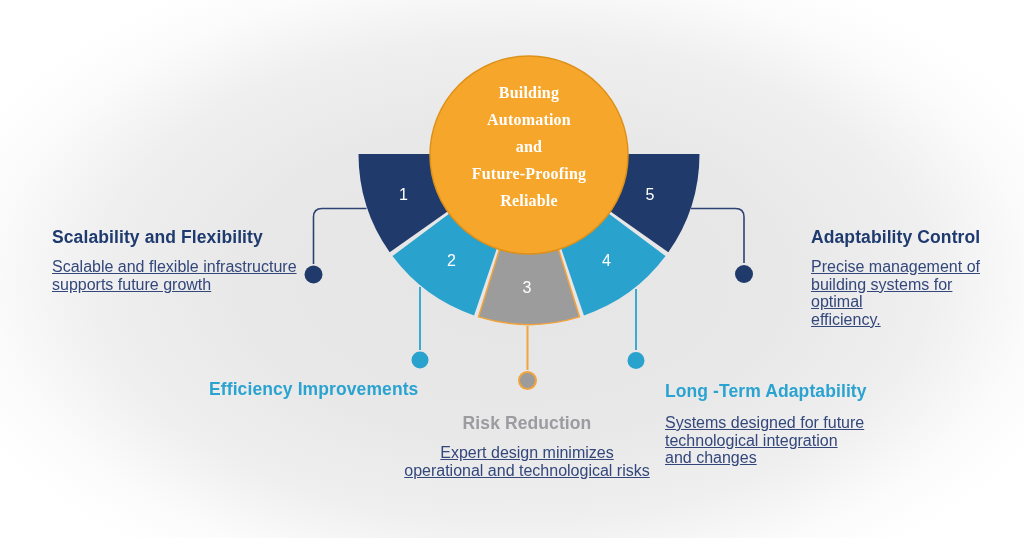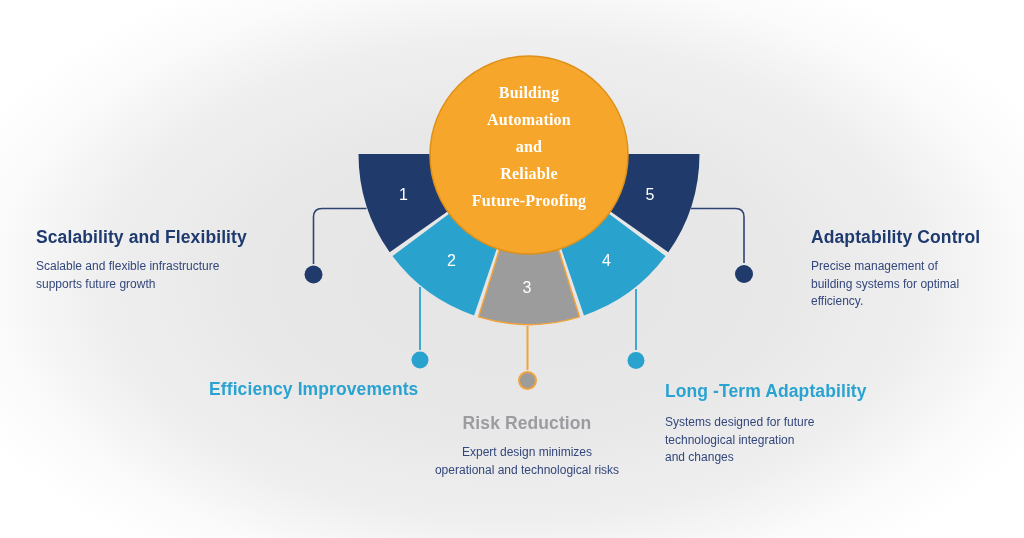--- a/index.html
+++ b/index.html
@@ -46,30 +46,31 @@
 
   .label { position: absolute; }
   .label .heading {
     font-size: 17.5px;
     font-weight: bold;
     line-height: 22px;
     letter-spacing: 0.1px;
   }
   .label .desc {
     margin-top: 10px;
-    font-size: 12px;
+    font-size: 16px;
     line-height: 17.5px;
     color: #33477b;
     white-space: pre-line;
+    text-decoration: underline;
   }
   .heading-navy { color: #1e3a6e; }
   .heading-cyan { color: #2aa3d1; }
   .heading-gray { color: #9b9ba0; font-weight: normal; font-size: 18.5px; line-height: 24px; }
 
-  .label-scalability  { left: 36px;  top: 226px; width: 250px; }
+  .label-scalability  { left: 52px;  top: 226px; width: 250px; }
   .label-operational  { left: 811px; top: 226px; width: 180px; }
   .label-efficiency   { left: 209px; top: 378px; width: 250px; }
   .label-adaptability { left: 665px; top: 380px; width: 220px; }
   .label-risk         { left: 374px; top: 412px; width: 306px; text-align: center; }
   .label-adaptability .desc { margin-top: 12px; }
 </style>
 </head>
 <body>
 
 <div class="stage">
@@ -100,22 +101,22 @@
     <text class="seg-number" x="451.5" y="266">2</text>
     <text class="seg-number" x="527" y="293">3</text>
     <text class="seg-number" x="606.5" y="266">4</text>
     <text class="seg-number" x="650" y="200">5</text>
   </svg>
 
   <div class="center-title">
     <div>Building</div>
     <div>Automation</div>
     <div>and</div>
+    <div>Future-Proofing</div>
     <div>Reliable</div>
-    <div>Future-Proofing</div>
   </div>
 
   <div class="label label-scalability">
     <div class="heading heading-navy">Scalability and Flexibility</div>
     <div class="desc">Scalable and flexible infrastructure
 supports future growth</div>
   </div>
 
   <div class="label label-operational">
     <div class="heading heading-navy">Adaptability Control</div>

